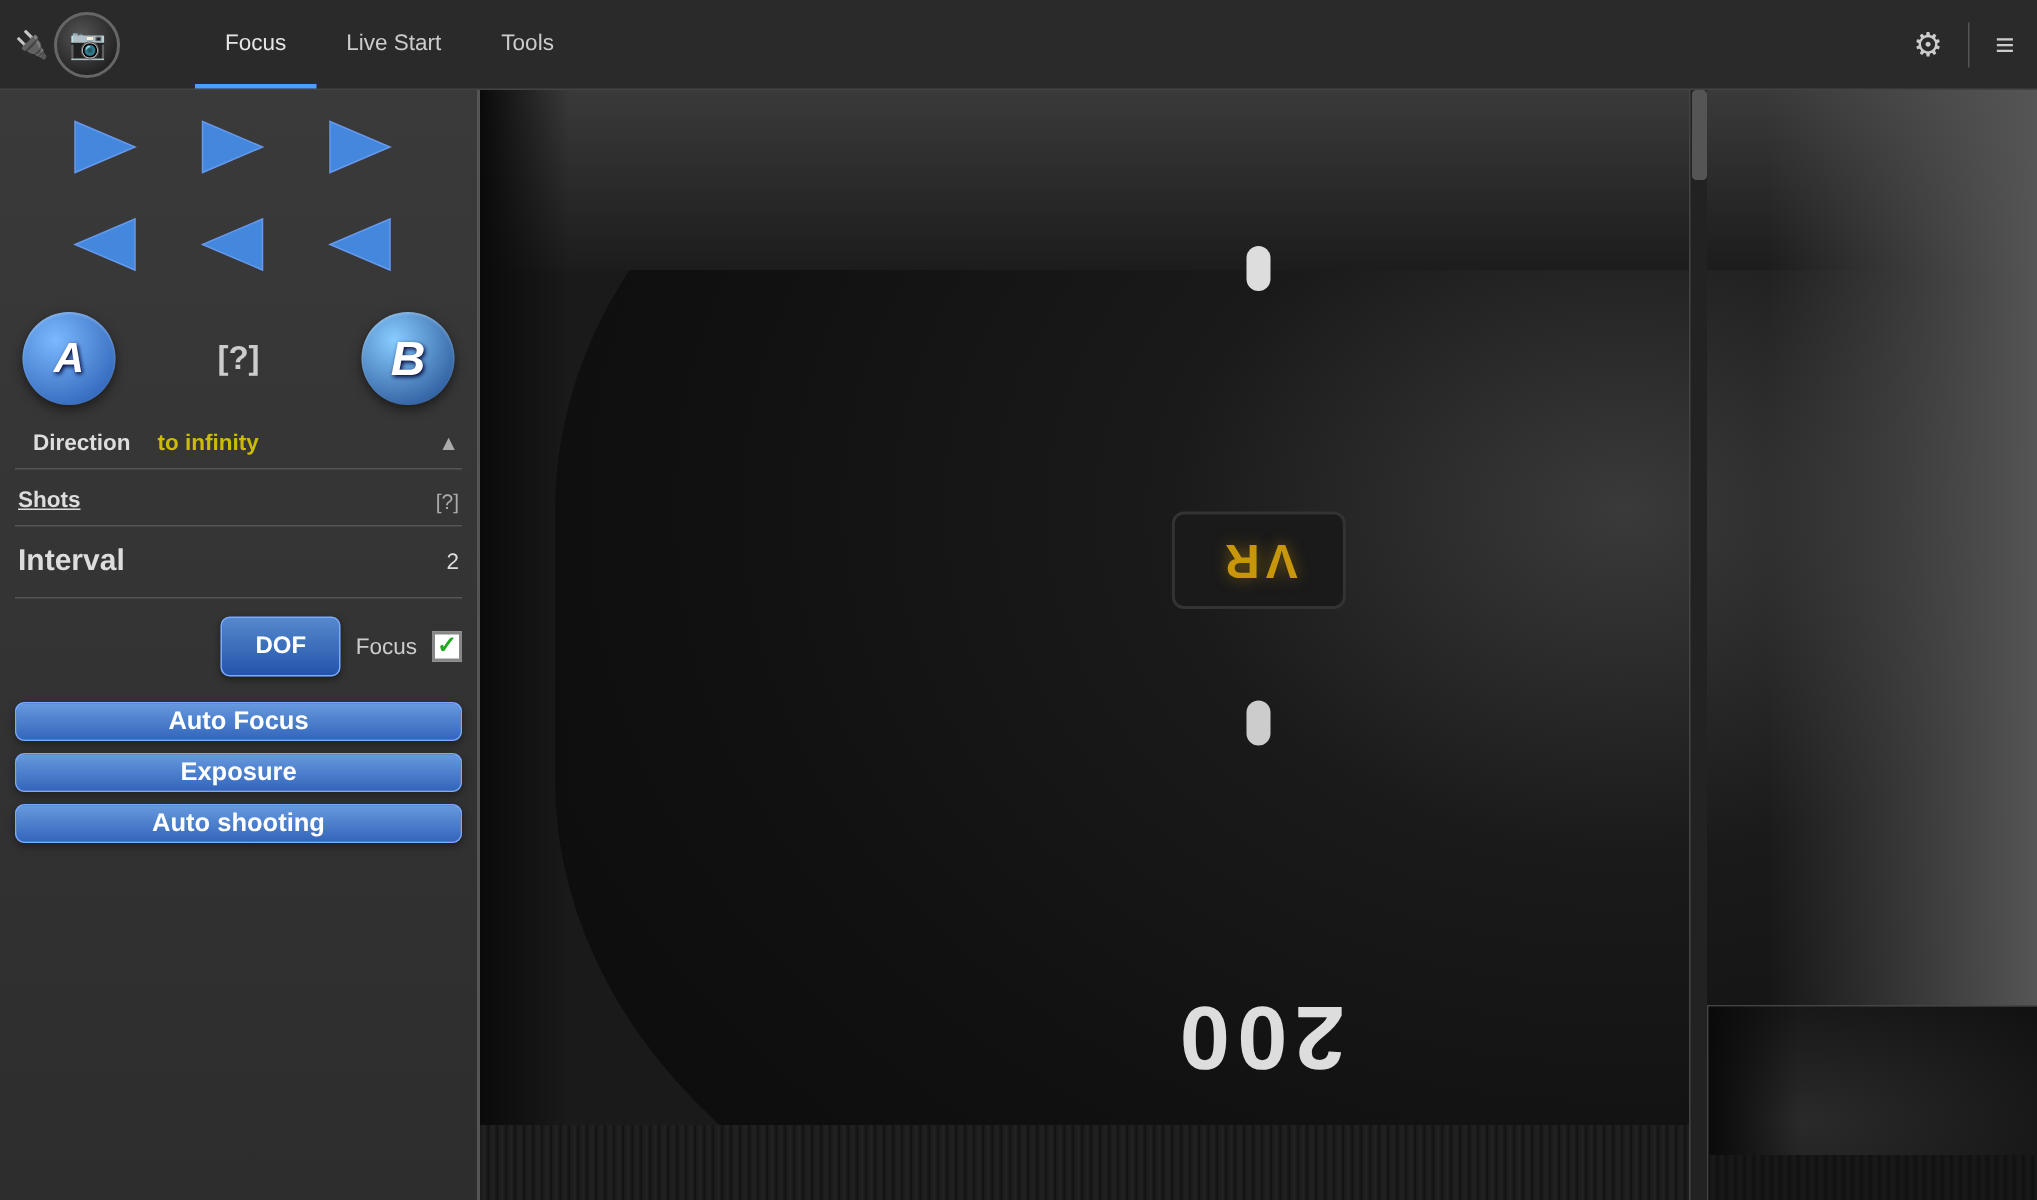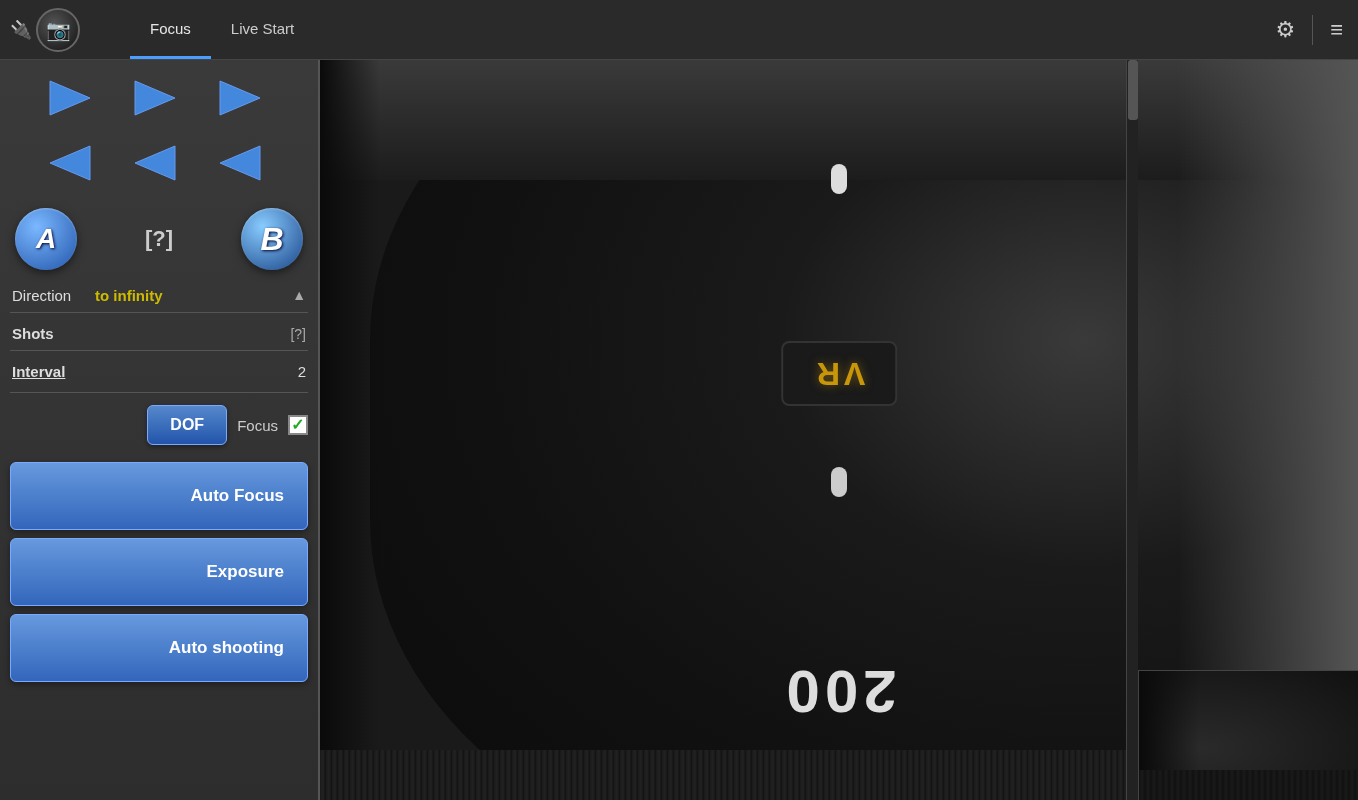--- a/index.html
+++ b/index.html
@@ -167,22 +167,23 @@
       display: flex;
       align-items: center;
       gap: 8px;
       padding: 4px 2px;
       border-bottom: 1px solid #555;
       padding-bottom: 8px;
     }
     .direction-label {
       color: #ddd;
       font-size: 15px;
-      font-weight: normal;
+      font-weight: bold;
       min-width: 75px;
+      margin-left: 10px;
     }
     .direction-dropdown {
       flex: 1;
       display: flex;
       justify-content: space-between;
       background: transparent;
       border: none;
       cursor: pointer;
     }
     .direction-value {
@@ -201,41 +202,41 @@
       align-items: center;
       justify-content: space-between;
       padding: 4px 2px;
       border-bottom: 1px solid #555;
       padding-bottom: 8px;
     }
     .shots-label {
       color: #ddd;
       font-size: 15px;
       font-weight: bold;
+      text-decoration: underline;
     }
     .shots-question {
       color: #aaa;
       font-size: 14px;
       cursor: pointer;
     }
 
     
     .interval-row {
       display: flex;
       align-items: center;
       justify-content: space-between;
       padding: 4px 2px;
       border-bottom: 1px solid #555;
       padding-bottom: 12px;
     }
     .interval-label {
       color: #ddd;
-      font-size: 15px;
-      font-weight: bold;
-      text-decoration: underline;
+      font-size: 20px;
+      font-weight: bold;
     }
     .interval-value {
       color: #ddd;
       font-size: 15px;
     }
 
     
     .dof-row {
       display: flex;
       align-items: center;
@@ -272,30 +273,30 @@
     .checkmark {
       color: #22aa22;
       font-size: 16px;
       font-weight: bold;
       line-height: 1;
     }
 
     
     .action-btn {
       width: 100%;
-      padding: 23px;
+      padding: 2px;
       background: linear-gradient(to bottom, #6699dd, #3366bb);
       border: 1px solid #7aaaff;
       border-radius: 6px;
       color: #fff;
       font-size: 17px;
       font-weight: bold;
       cursor: pointer;
       box-shadow: 0 2px 6px rgba(0,0,0,0.4);
-      text-align: right;
+      text-align: center;
     }
 
     
     .live-view {
       flex: 1;
       position: relative;
       overflow: hidden;
     }
 
     
@@ -420,20 +421,21 @@
 <body>
 
 <div class="header">
   <div class="camera-icon-area">
     <span class="usb-icon">🔌</span>
     <div class="camera-circle">📷</div>
   </div>
   <nav class="nav-tabs">
     <div class="nav-tab active">Focus</div>
     <div class="nav-tab">Live Start</div>
+    <div class="nav-tab">Tools</div>
   </nav>
   <div class="header-right">
     <span class="gear-icon">⚙</span>
     <div class="header-separator"></div>
     <span class="menu-icon">≡</span>
   </div>
 </div>
 
 <div class="main-content">
 

